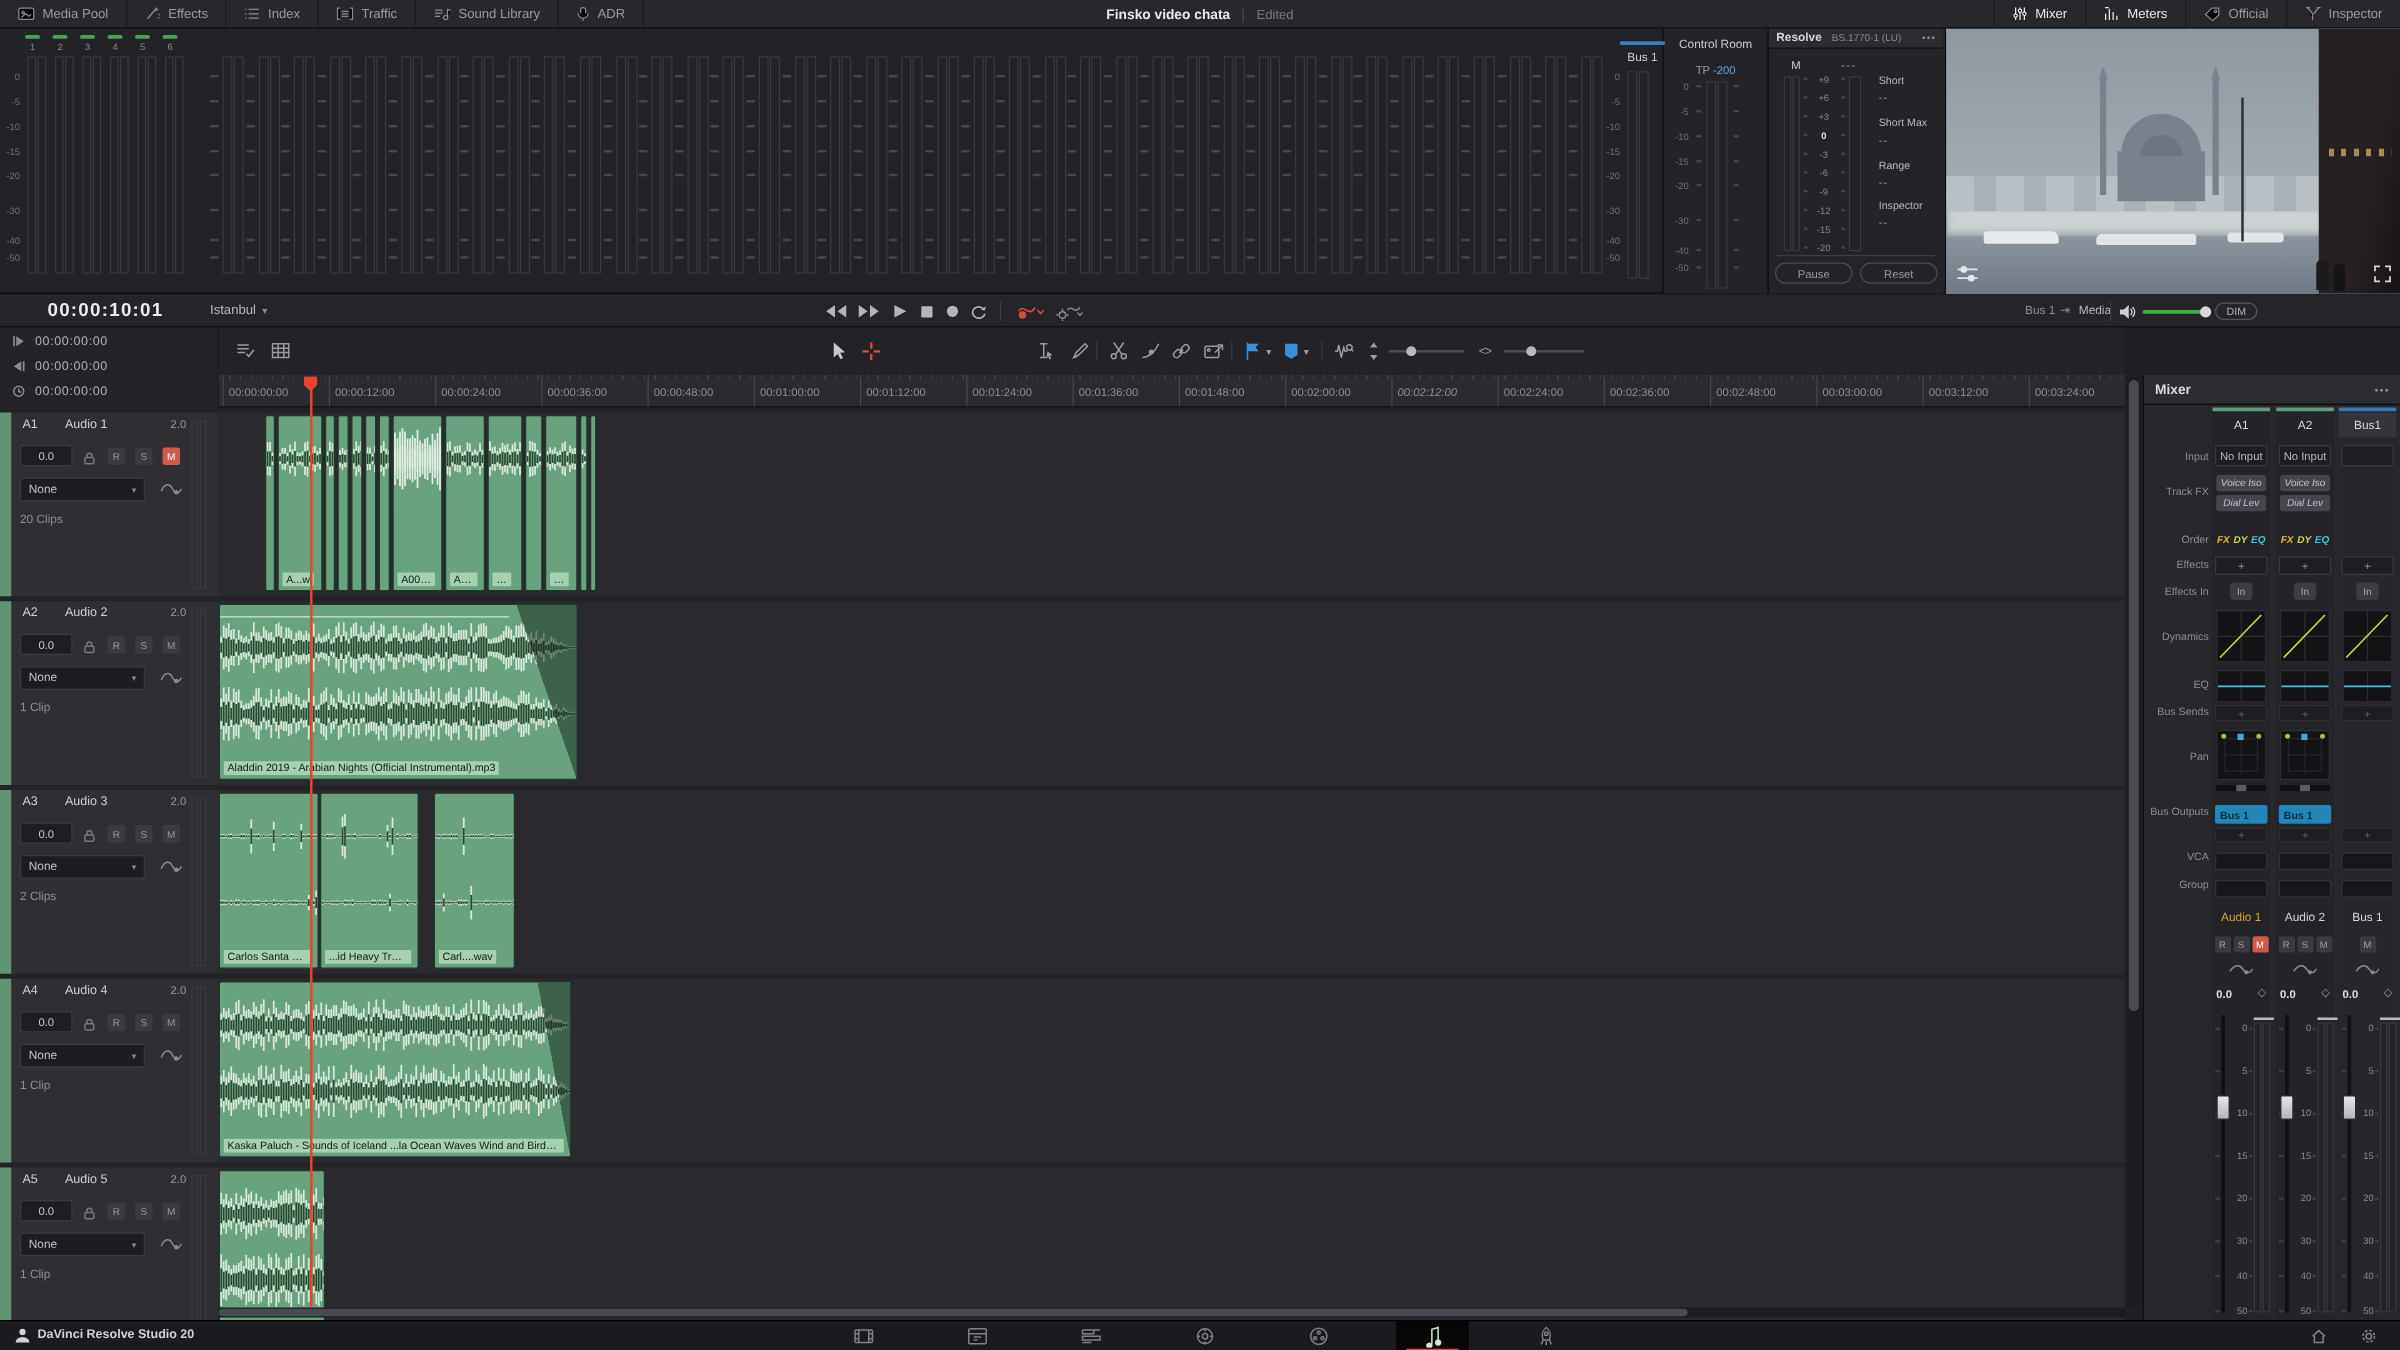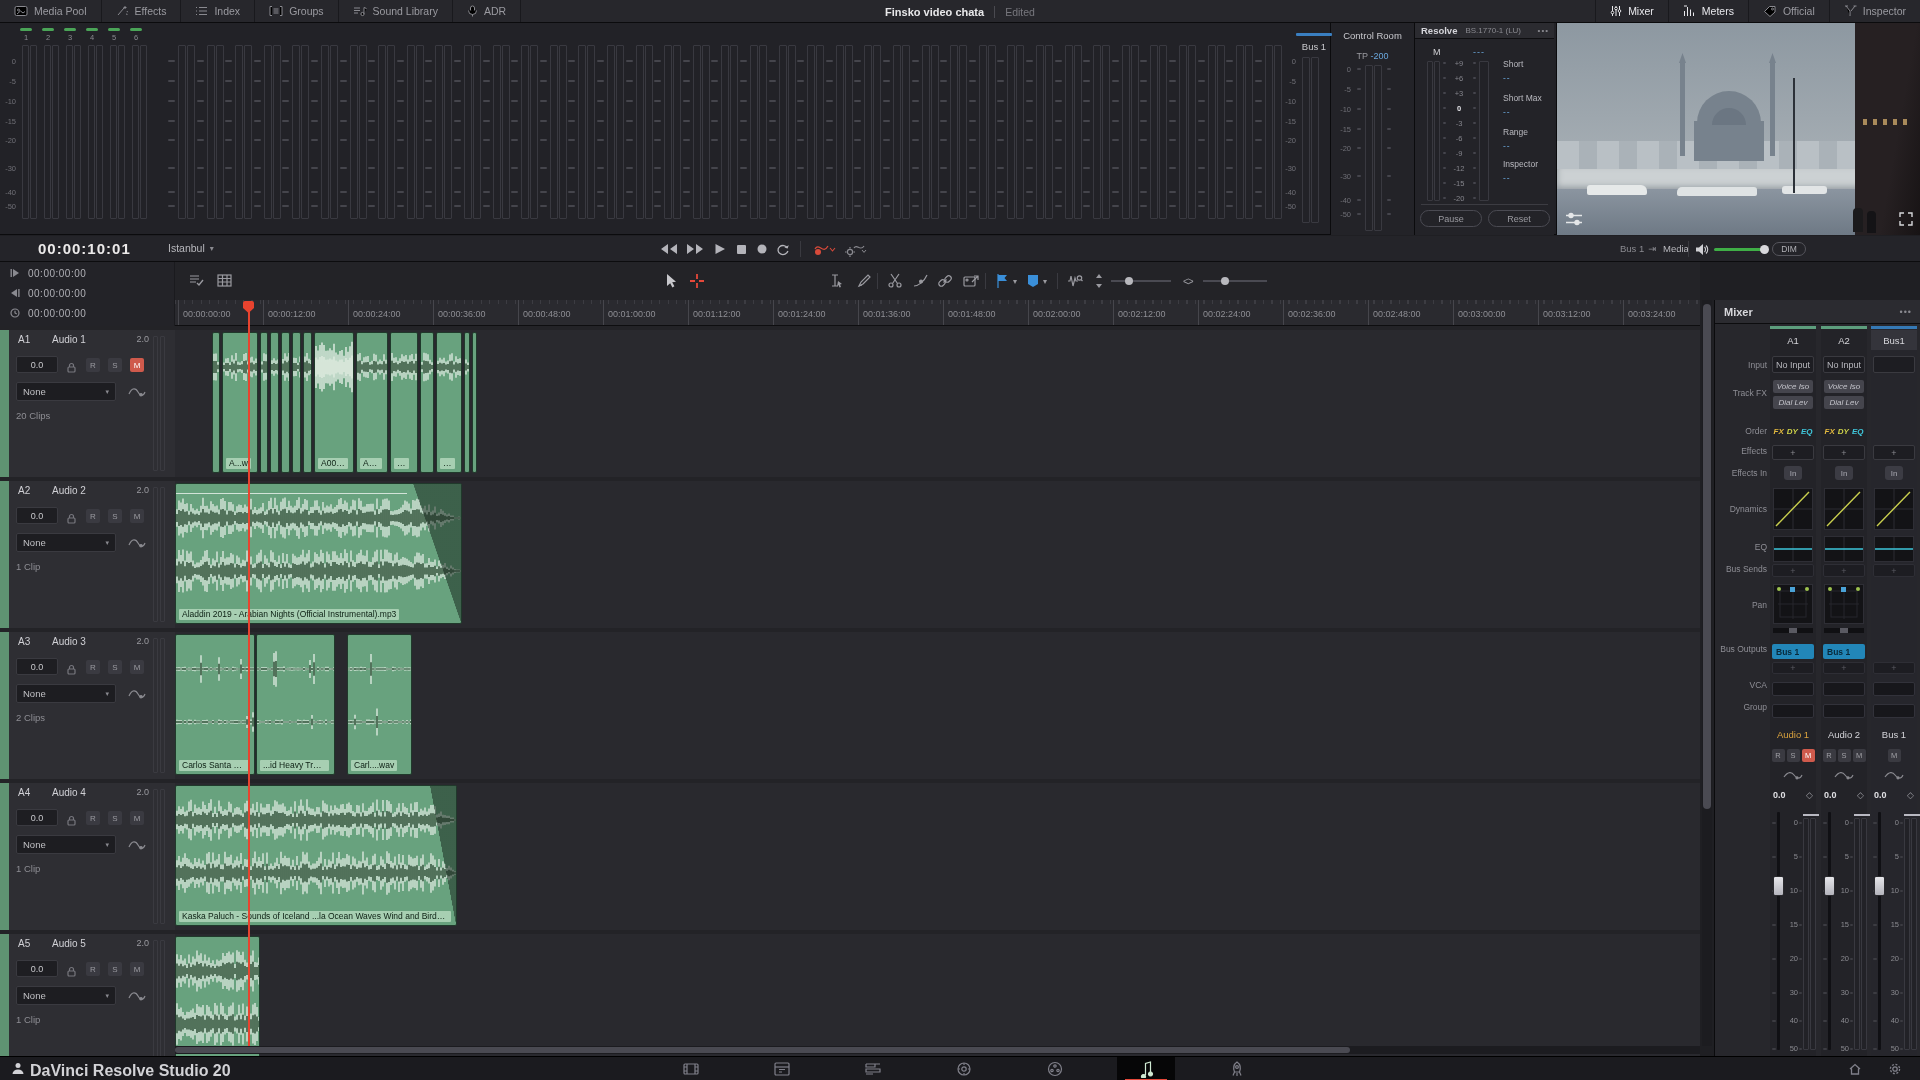--- a/index.html
+++ b/index.html
@@ -103,21 +103,21 @@
   .mx-chip{background:#45454d;border-radius:2px;color:#c3c3ca;font-style:italic;font-size:8px;display:flex;align-items:center;justify-content:center;}
   .mx-graph{background:#131316;border:1px solid #2e2e35;position:relative;}
   .mx-buschip{background:#2286b8;border-radius:2px;color:#08293a;font-size:8.5px;font-weight:bold;display:flex;align-items:center;padding-left:4px;}
   .mx-rsm{width:13px;height:13px;border-radius:2px;background:#3a3a41;color:#a0a0a6;font-size:7.5px;display:flex;align-items:center;justify-content:center;}
   .mx-rsm.on{background:#cf5a4c;color:#fff;}
   .fader-handle{position:absolute;width:11px;height:20px;border-radius:2px;background:linear-gradient(#e6e6ea,#b4b4bc);border:1px solid #2a2a2e;}
   .fscale{position:absolute;font-size:7.5px;color:#8a8a90;width:18px;text-align:right;}
 
   
   .statusbar{position:absolute;left:0;top:1056px;width:1920px;height:24px;background:#1b1b1f;border-top:1px solid #000;}
-  .sb-app{position:absolute;left:30px;top:5px;font-size:16px;color:#d2d2d6;font-weight:bold;}
+  .sb-app{position:absolute;left:30px;top:5px;font-size:10px;color:#d2d2d6;font-weight:bold;}
   .sb-logo{position:absolute;left:10px;top:4px;}
   .page-ic{position:absolute;top:0;width:58px;height:24px;display:flex;align-items:center;justify-content:center;color:#80808a;}
   .page-ic.active{background:#060607;color:#cfe9d2;}
   .page-ic.active::after{content:"";position:absolute;left:8px;right:8px;bottom:0;height:2px;background:#e5483a;}
 </style>
 </head>
 <body>
 
 <div id="app">
 
@@ -144,21 +144,21 @@
             <path d="M4 2.5 h8 M4 6 h8 M4 9.5 h8"></path>
             <path d="M1 2.5 h1 M1 6 h1 M1 9.5 h1"></path>
           </svg>
         <span>Index</span>
       </div>
       <div class="tb-btn">
         <svg width="14" height="12" viewBox="0 0 14 12">
             <path d="M3 1.5 h-2 v9 h2 M11 1.5 h2 v9 h-2"></path>
             <path d="M4.5 4 h5 M4.5 6 h5 M4.5 8 h5"></path>
           </svg>
-        <span>Groups</span>
+        <span>Traffic</span>
       </div>
       <div class="tb-btn">
         <svg width="14" height="12" viewBox="0 0 14 12">
             <path d="M1 3 h6 M1 5.5 h6 M1 8 h4"></path>
             <circle cx="9.5" cy="9" r="1.6"></circle>
             <path d="M11 9 V2.5 l2.5 1"></path>
           </svg>
         <span>Sound Library</span>
       </div>
       <div class="tb-btn">
@@ -1009,21 +1009,21 @@
       </div>
       <div class="ruler-cell" style="left: 683px; width: 85px;">
         <span>00:01:36:00</span>
       </div>
       <div class="ruler-cell" style="left: 768px; width: 85px;">
         <span>00:01:48:00</span>
       </div>
       <div class="ruler-cell" style="left: 853px; width: 85px;">
         <span>00:02:00:00</span>
       </div>
-      <div class="ruler-cell" style="left: 938px; width: 85px;">
+      <div class="ruler-cell" style="left: 938px; width: 85px; font-style: italic;">
         <span>00:02:12:00</span>
       </div>
       <div class="ruler-cell" style="left: 1023px; width: 85px;">
         <span>00:02:24:00</span>
       </div>
       <div class="ruler-cell" style="left: 1108px; width: 85px;">
         <span>00:02:36:00</span>
       </div>
       <div class="ruler-cell" style="left: 1193px; width: 85px;">
         <span>00:02:48:00</span>

